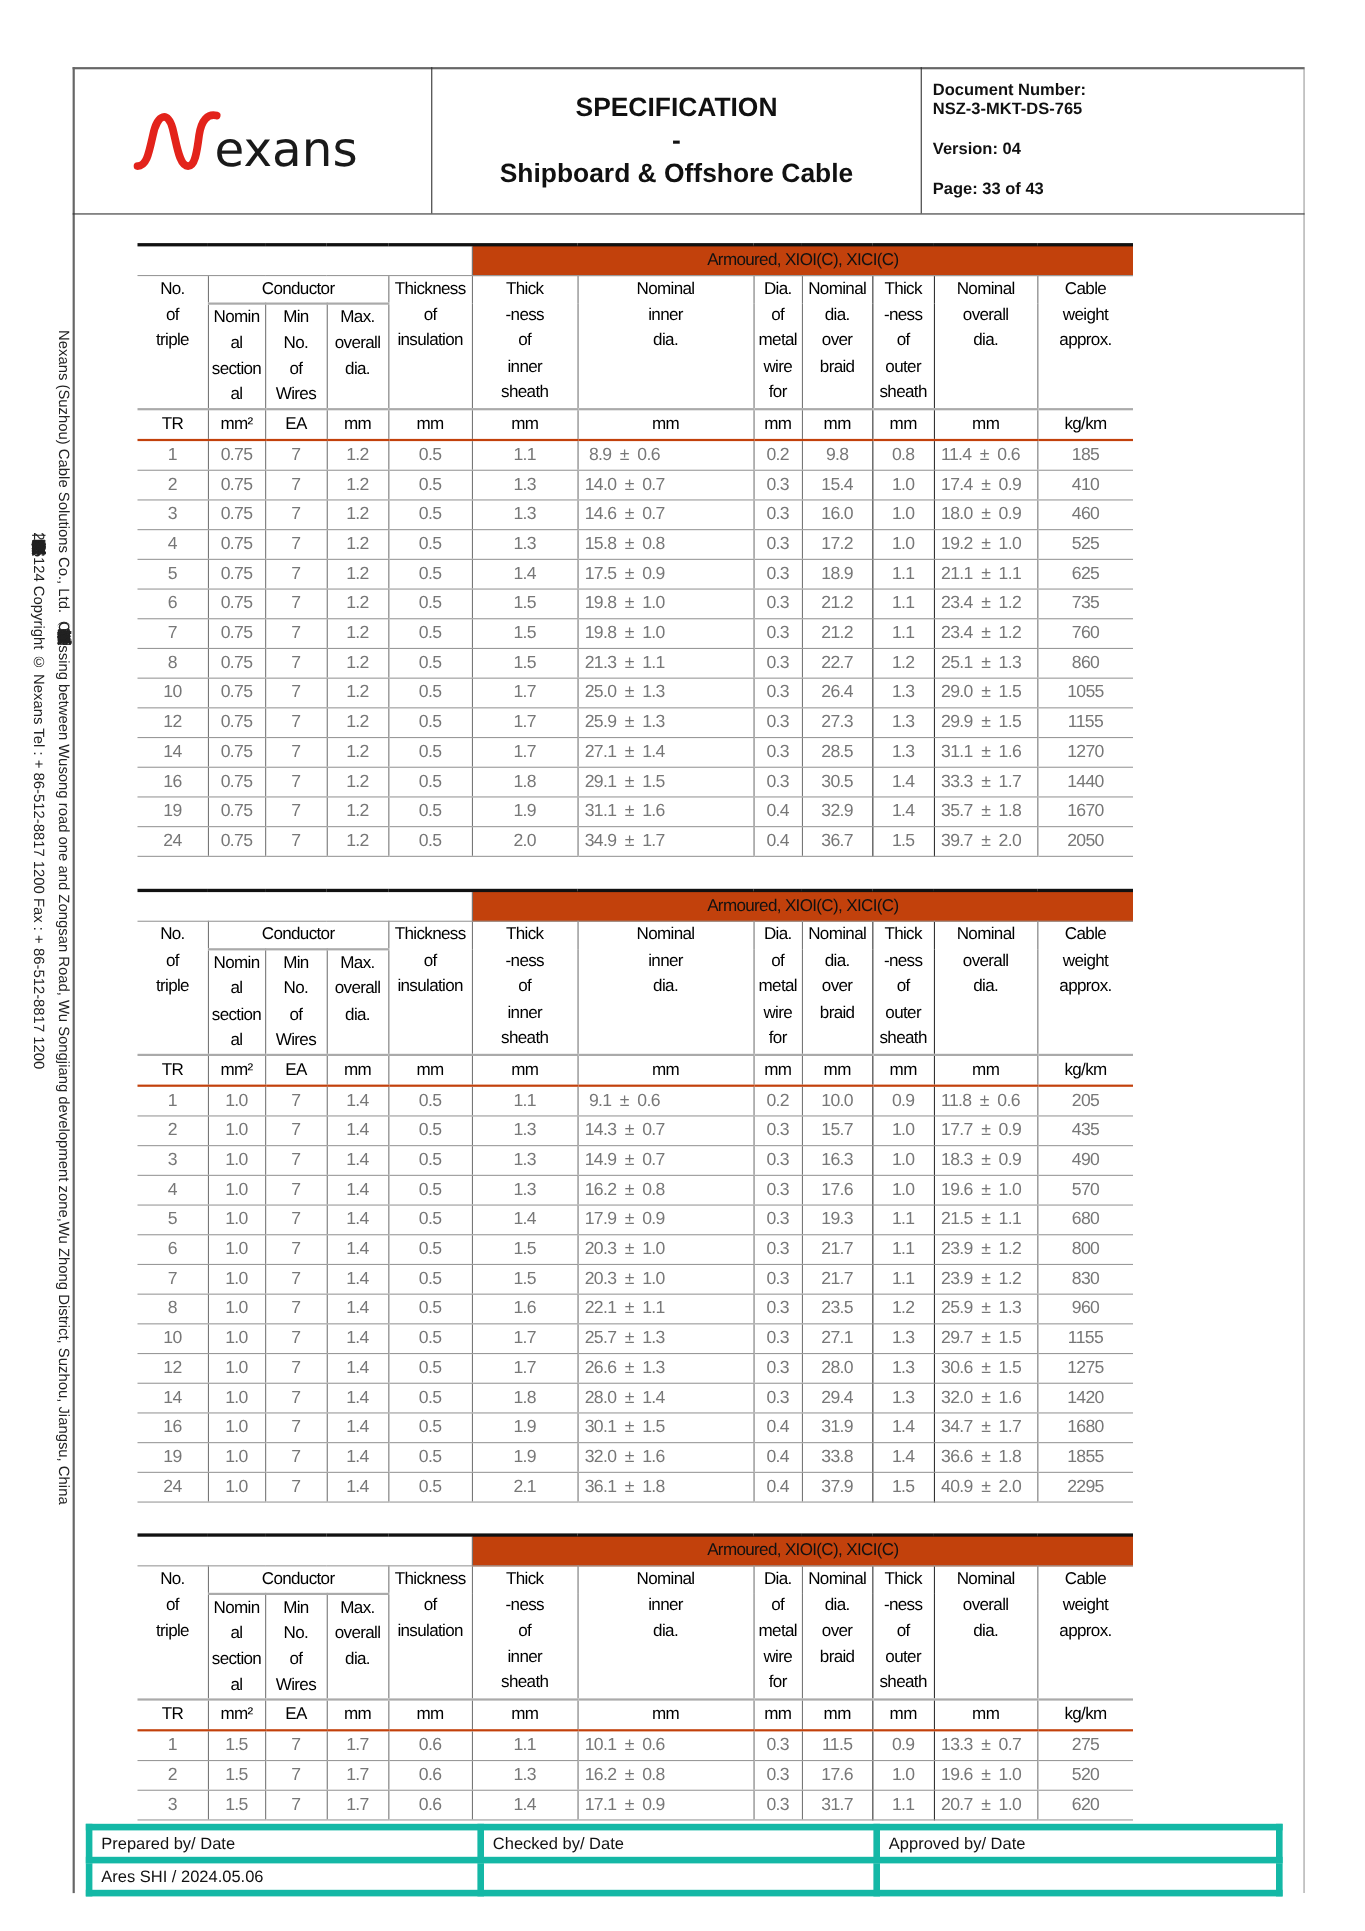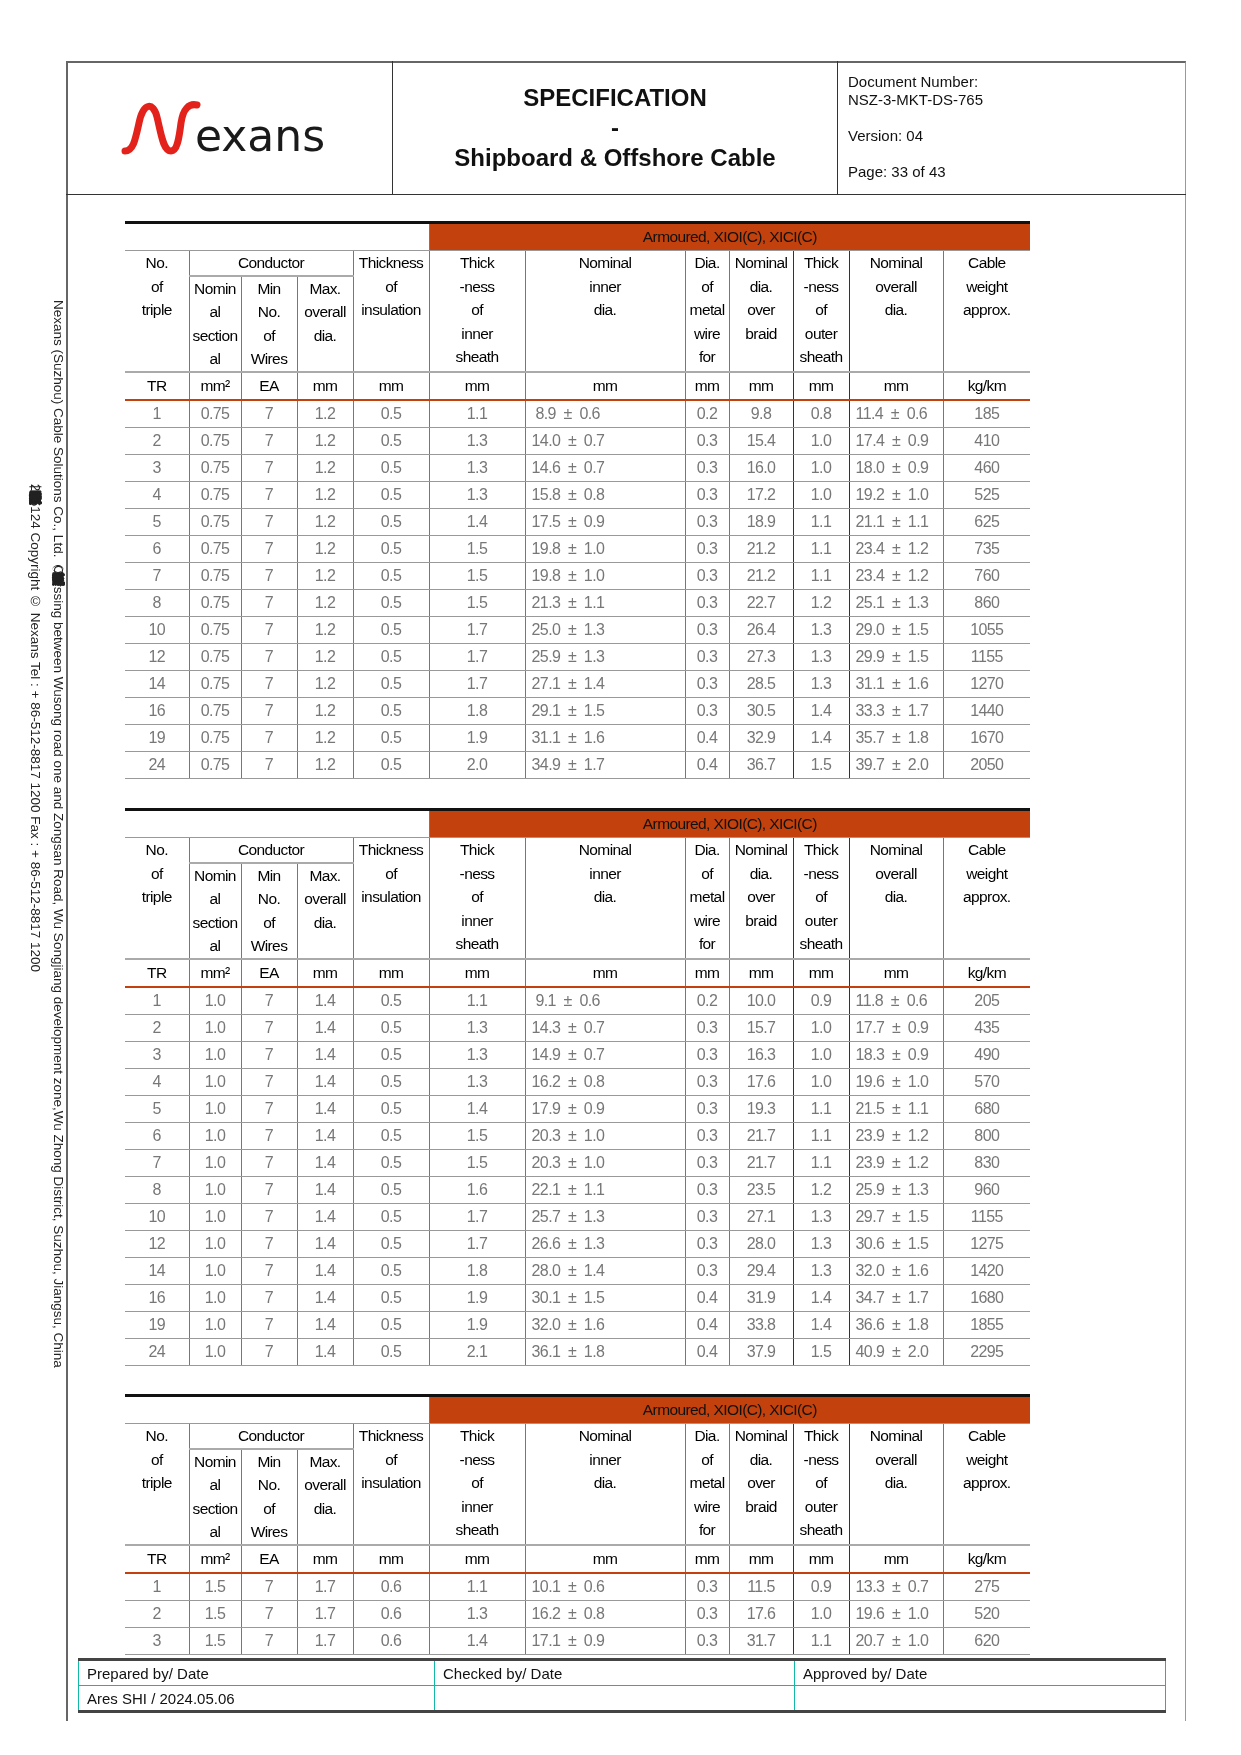--- a/index.html
+++ b/index.html
@@ -1,37 +1,37 @@
 <!DOCTYPE html>
 <html><head>
 <meta charset="utf-8">
 <style>
   html, body { margin: 0; padding: 0; background: #ffffff; }
   body { width: 1241px; height: 1755px; position: relative; overflow: hidden; font-family: "Liberation Sans", sans-serif; color: #111; }
   .page-frame { position: absolute; left: 66px; top: 61px; width: 1120px; height: 1660px; border-left: 2px solid #666; border-right: 1px solid #999; border-top: 2px solid #666; box-sizing: border-box; }
   .header { position: absolute; left: 66px; top: 61px; width: 1120px; height: 134px; display: flex; border-bottom: 1px solid #333; box-sizing: border-box; }
   .hdr-logo { width: 326px; border-right: 1px solid #333; display: flex; align-items: center; justify-content: center; }
   .hdr-title { width: 444px; border-right: 1px solid #333; display: flex; flex-direction: column; align-items: center; justify-content: center; font-weight: bold; font-size: 24px; line-height: 30px; text-align: center; }
-  .hdr-meta { flex: 1; padding: 12px 10px; font-size: 15px; font-weight: normal; line-height: 18px; }
+  .hdr-meta { flex: 1; padding: 12px 10px; font-size: 15px; font-weight: bold; line-height: 18px; }
   .hdr-meta .gap { height: 18px; }
   .side-text { position: absolute; left: 50px; top: 300px; writing-mode: vertical-rl; font-size: 13.5px; color: #222; white-space: nowrap; line-height: 16px; }
   .side-text2 { position: absolute; left: 27px; top: 480px; writing-mode: vertical-rl; font-size: 13.5px; color: #222; white-space: nowrap; line-height: 16px; }
   .tbl { position: absolute; left: 125px; width: 905px; border-collapse: collapse; table-layout: fixed; font-family: "Liberation Sans", sans-serif; }
   .tbl td { text-align: center; padding: 0; font-size: 15.5px; letter-spacing: -0.6px; border-left: 1px solid #777; border-bottom: 1px solid #999; }
   .tbl td:first-child { border-left: none; }
   .tbl tr.top td { border-top: 3px solid #111; height: 26px; }
   .tbl tr.top td.armour { background: #c2410c; border-left: 1px solid #777; color: #111; }
   .tbl tr.hdr td { vertical-align: top; color: #000000; line-height: 23.5px; border-bottom: 2px solid #aaa; }
   .tbl tr.units td { height: 26px; color: #000000; border-bottom: 2px solid #c2410c; }
   .tbl tr.data td { height: 26px; color: #777; font-size: 16px; }
   .tbl td.pm { text-align: left; padding-left: 6px; white-space: pre; }
   .tbl td.sepR { border-right: 1px solid #333; }
   .tbl td.cond-head { border-bottom: 1px solid #777; line-height: 22px; }
   .signoff { position: absolute; left: 78px; top: 1658px; width: 1088px; border-collapse: collapse; font-size: 15px; color: #111; }
-  .signoff td { border: 1px solid #14b8a6; padding: 2px 8px; height: 20px; margin-top: 12px; }
+  .signoff td { border: 6px solid #14b8a6; padding: 2px 8px; height: 20px; margin-top: 12px; }
   .signoff { border-top: 3px solid #444; border-bottom: 3px solid #444; }
 </style>
 </head>
 <body>
 
 <div class="page-frame"></div>
 
 <div class="header">
   <div class="hdr-logo">
     <svg width="220" height="70" viewBox="0 0 220 70">

